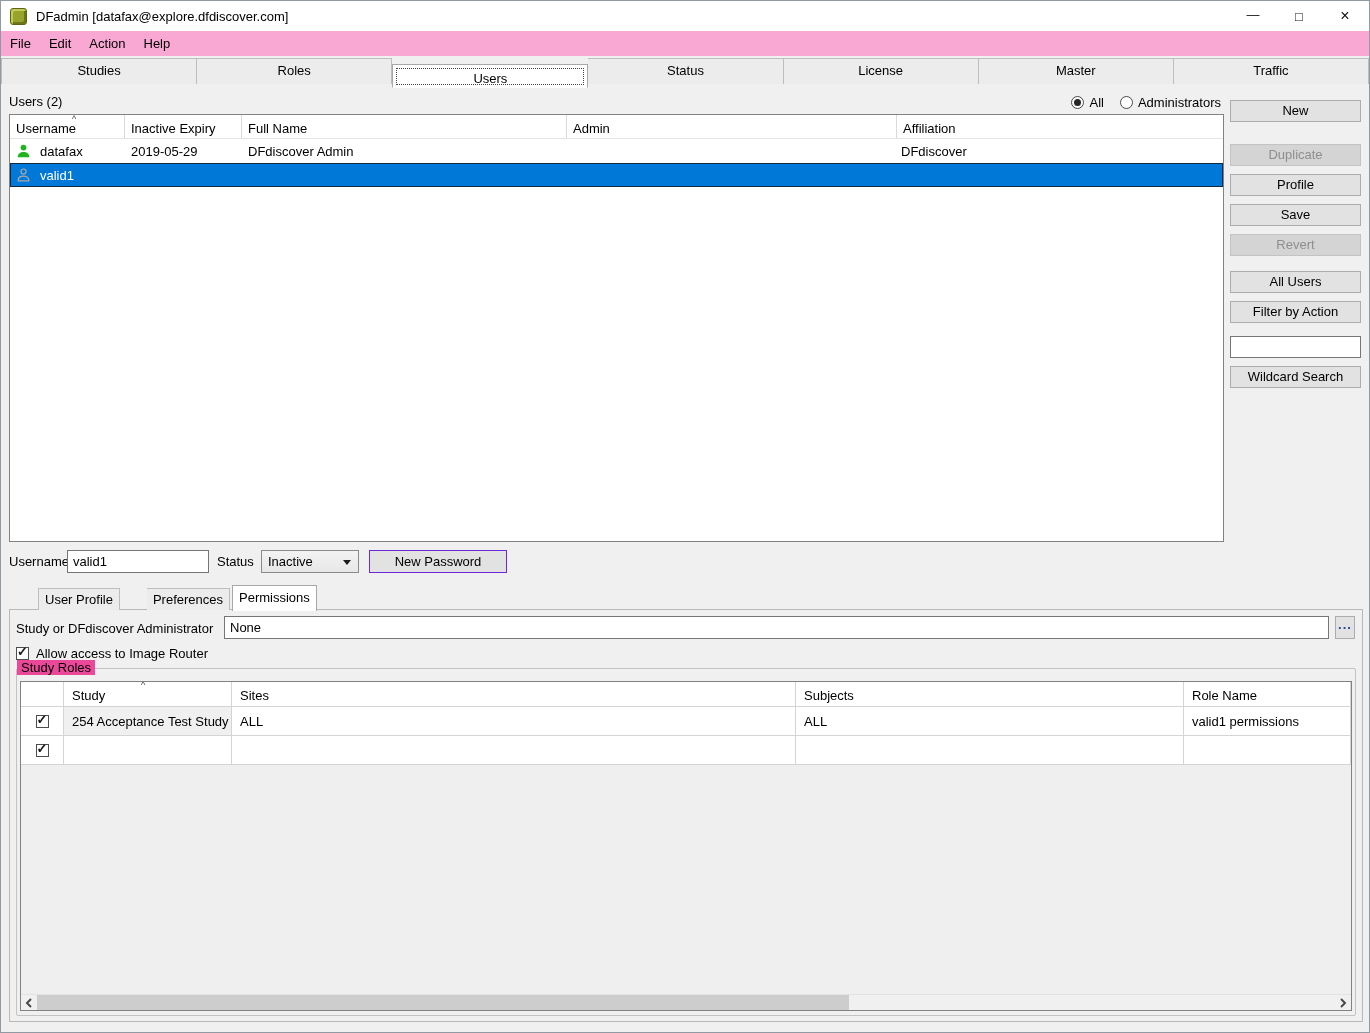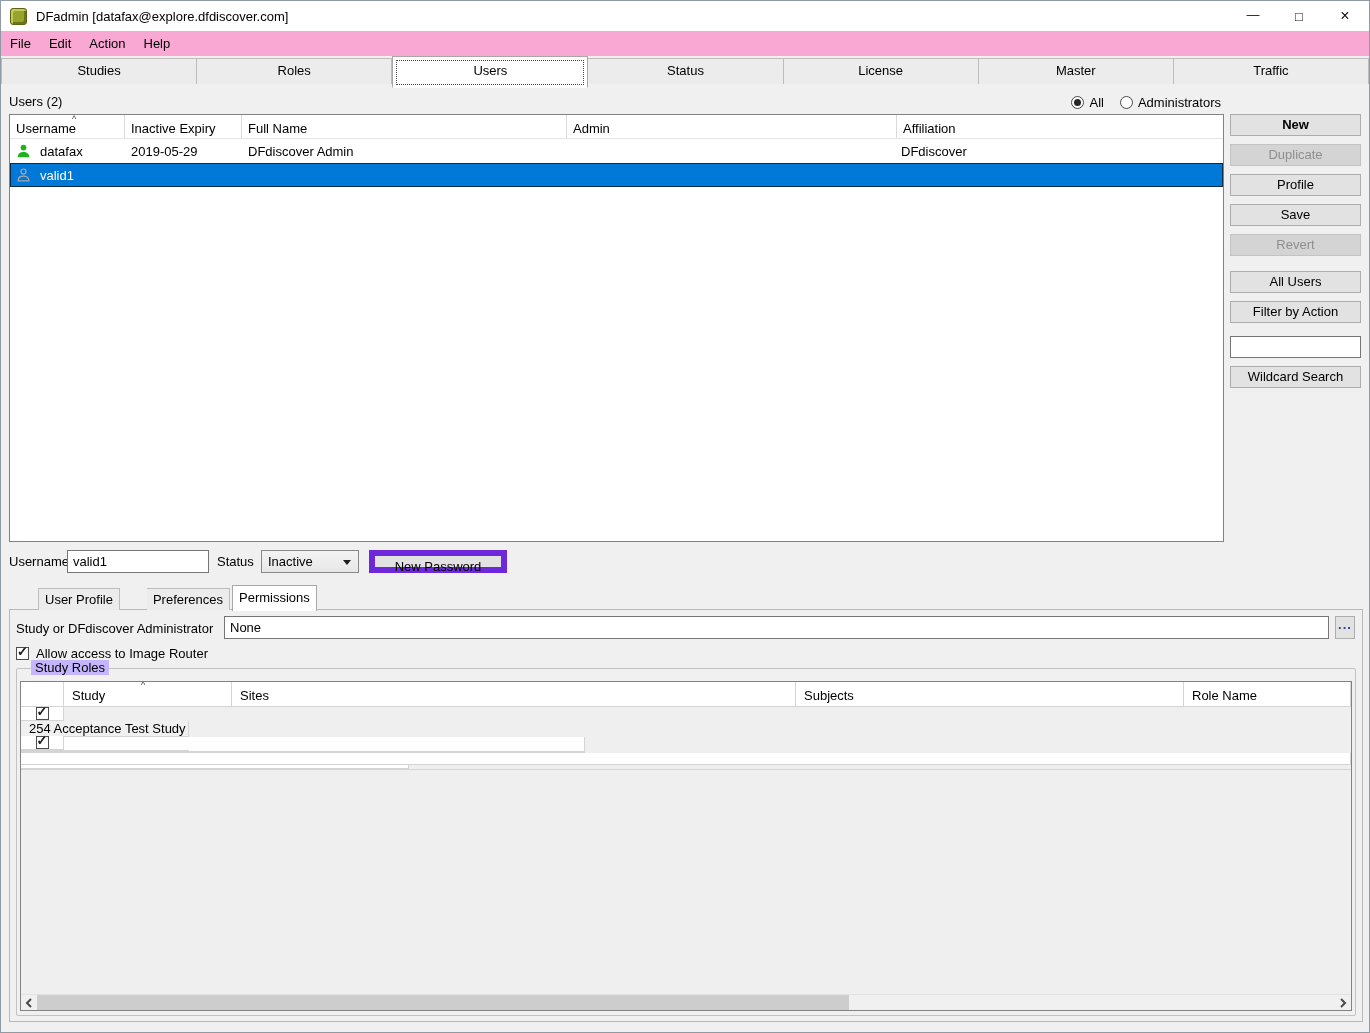--- a/index.html
+++ b/index.html
@@ -23,21 +23,21 @@
   .win-btn.min-btn { font-size:13px; padding-bottom:4px; }
   
   .menubar { position:absolute; top:30px; left:0; right:0; height:25px; background:#f9a8d4; display:flex; align-items:center; }
   .menu-item { padding:3px 9px; }
   .menu-item:first-child { margin-left:0; }
   
   .tabbar { position:absolute; top:55px; left:0; right:0; height:28px; display:flex; border-bottom:1px solid #b4b4b4; }
   .tab { flex:1; margin-top:2px; height:26px; line-height:24px; text-align:center;
     background:#ececec; border:1px solid #bdbdbd; border-left:none; border-bottom:none; }
   .tab:first-child { border-left:1px solid #bdbdbd; }
-  .tab.active { background:#fff; margin-top:0; height:32px; line-height:27px; position:relative; z-index:2;
+  .tab.active { background:#fff; margin-top:8px; height:24px; line-height:27px; position:relative; z-index:2;
     border:1px solid #a8a8a8; border-bottom:1px solid #fff; }
   .tab.active .focus-rect { position:absolute; left:3px; right:3px; top:3px; bottom:2px; border:1px dotted #444; pointer-events:none; }
   
   .users-count { position:absolute; top:93px; left:8px; }
   .filter-radios { position:absolute; top:94px; right:148px; display:flex; gap:16px; align-items:center; }
   .radio { display:flex; align-items:center; gap:5px; }
   .radio-circle { width:13px; height:13px; border-radius:50%; border:1px solid #494949; background:#fff; position:relative; flex:none; }
   .radio-circle.checked::after { content:""; position:absolute; left:2px; top:2px; right:2px; bottom:2px; background:#262626; border-radius:50%; }
   
   .users-table { position:absolute; left:8px; top:113px; width:1215px; height:428px; background:#fff; border:1px solid #828282; }
@@ -57,46 +57,46 @@
   .side-search { position:absolute; left:1229px; top:335px; width:131px; height:22px; border:1px solid #767676; background:#fff;
     padding:2px 4px; font:13px "Liberation Sans", sans-serif; }
   
   .field-label { position:absolute; }
   .text-input { position:absolute; border:1px solid #767676; background:#fff; padding:2px 5px; font:13px "Liberation Sans", sans-serif; }
   .username-input { left:66px; top:549px; width:142px; height:23px; }
   .combo { position:absolute; left:260px; top:549px; width:98px; height:23px;
     background:linear-gradient(#f3f3f3,#e7e7e7); border:1px solid #8a8a8a; display:flex; align-items:center; padding-left:6px; }
   .combo-arrow { position:absolute; right:7px; top:9px; width:0; height:0;
     border-left:4px solid transparent; border-right:4px solid transparent; border-top:5px solid #1c1c1c; }
-  .btn-newpass { position:absolute; left:368px; top:549px; width:138px; height:23px; background:#e2e2e2; border:6px solid #6d28d9;
+  .btn-newpass { position:absolute; left:368px; top:549px; width:138px; height:23px; background:#e2e2e2; border:1px solid #6d28d9;
     text-align:center; line-height:21px; }
   
   .subtabs { position:absolute; left:10px; top:584px; height:25px; display:flex; z-index:3; }
   .subtab { height:22px; margin-top:3px; line-height:21px; padding:0 6px; background:#ececec;
     border:1px solid #bdbdbd; border-bottom:none; border-left:none;margin-left:27px; }
   .subtab:first-child { border-left:1px solid #bdbdbd; }
   .subtab.active { background:#fff; height:26px; margin-top:0; line-height:24px; border:1px solid #a8a8a8; border-bottom:none; margin-left:2px; }
   
   .pane { position:absolute; left:8px; top:608px; width:1354px; height:413px; border:1px solid #b9b9b9; background:#f0f0f0; }
   .admin-label { position:absolute; left:6px; top:11px; }
   .admin-input { left:214px; top:6px; width:1105px; height:23px; position:absolute; border:1px solid #767676; background:#fff;
     padding:2px 5px; font:13px "Liberation Sans", sans-serif; }
   .browse-btn { position:absolute; left:1325px; top:6px; width:20px; height:23px; background:#e2e2e2; border:1px solid #adadad;
     color:#26418f; font-weight:bold; text-align:center; line-height:16px; letter-spacing:1px; }
   .router-row { position:absolute; left:6px; top:36px; display:flex; align-items:center; gap:7px; }
   .checkbox { width:13px; height:13px; border:1px solid #4c4c4c; background:#fff; position:relative; flex:none; }
   .checkbox.checked::after { content:"\2713"; position:absolute; left:0px; top:-4px; font-size:13px; font-weight:bold; color:#1a1a1a; }
   
   .fieldset { position:absolute; left:6px; top:58px; width:1340px; height:348px; border:1px solid #c3c3c3; border-radius:2px; }
-  .legend { position:absolute; left:14px; top:-9px; background:#c4b5fd; padding:0 4px; }
+  .legend { position:absolute; left:0; top:-9px; background:#ec4899; padding:0 4px; }
   .roles-frame { position:absolute; left:3px; top:12px; right:3px; bottom:4px; border:1px solid #828282; background:#efefef; overflow:hidden; }
   .r-header { display:flex; height:25px; background:#fff; border-bottom:1px solid #d4d4d4; position:relative; }
   .r-hcell { border-right:1px solid #d4d4d4; padding:0 8px; display:flex; align-items:flex-end; padding-bottom:3px; white-space:nowrap; overflow:hidden; }
   .r-sort-caret { position:absolute; top:-1px; left:120px; font-size:9px; color:#444; line-height:9px; }
-  .r-row { display:flex; height:29px;flex-direction:column; }
+  .r-row { display:flex; height:29px; }
   .r-cell { border-right:1px solid #d4d4d4; border-bottom:1px solid #d4d4d4; padding:0 8px; background:#fff;
     display:flex; align-items:center; white-space:nowrap; overflow:hidden; }
   .r-cell.gray { background:#f0f0f0; }
   .r-cell.chk { justify-content:center; }
   .rc0 { width:43px; flex:none; } .rc1 { width:168px; flex:none; } .rc2 { width:564px; flex:none; }
   .rc3 { width:388px; flex:none; } .rc4 { flex:1; }
   
   .hscroll { position:absolute; left:0; right:0; bottom:0; height:16px; background:#f0f0f0; border-top:1px solid #e2e2e2; }
   .scroll-arrow { position:absolute; top:0; width:16px; height:16px; display:flex; align-items:center; justify-content:center; background:#f0f0f0; }
   .scroll-arrow.left { left:0; } .scroll-arrow.right { right:0; }
@@ -176,21 +176,21 @@
         </svg>
         <span>valid1</span>
       </div>
       <div class="u-cell c1"></div>
       <div class="u-cell c2"></div>
       <div class="u-cell c3"></div>
       <div class="u-cell c4"></div>
     </div>
   </div>
 
-  <div class="btn" style="top:113px;font-weight:bold;">New</div>
+  <div class="btn" style="top:99px;">New</div>
   <div class="btn disabled" style="top:143px;">Duplicate</div>
   <div class="btn" style="top:173px;">Profile</div>
   <div class="btn" style="top:203px;">Save</div>
   <div class="btn disabled" style="top:233px;">Revert</div>
   <div class="btn" style="top:270px;">All Users</div>
   <div class="btn" style="top:300px;">Filter by Action</div>
   <input class="side-search" value="" style="">
   <div class="btn" style="top:365px;">Wildcard Search</div>
 
   <div class="field-label" style="left:8px; top:553px;">Username</div>

